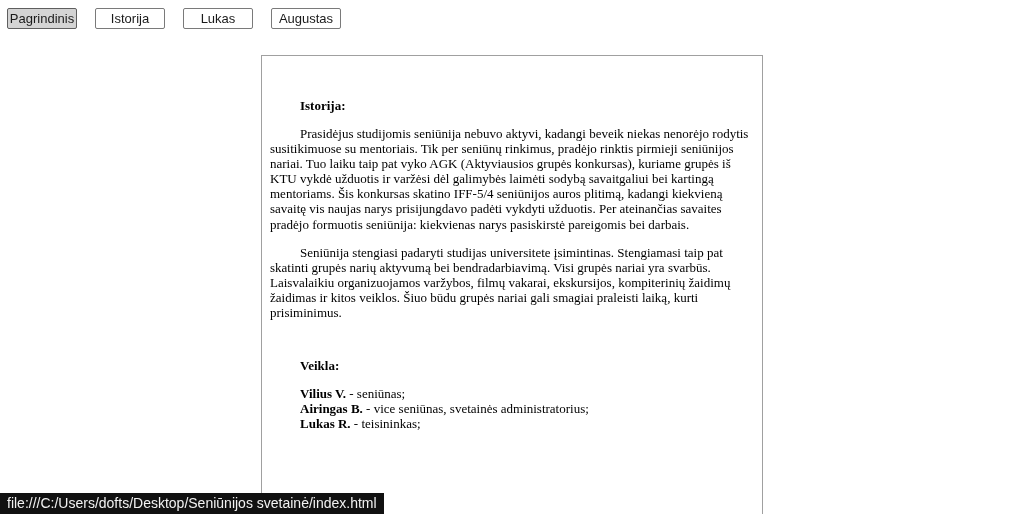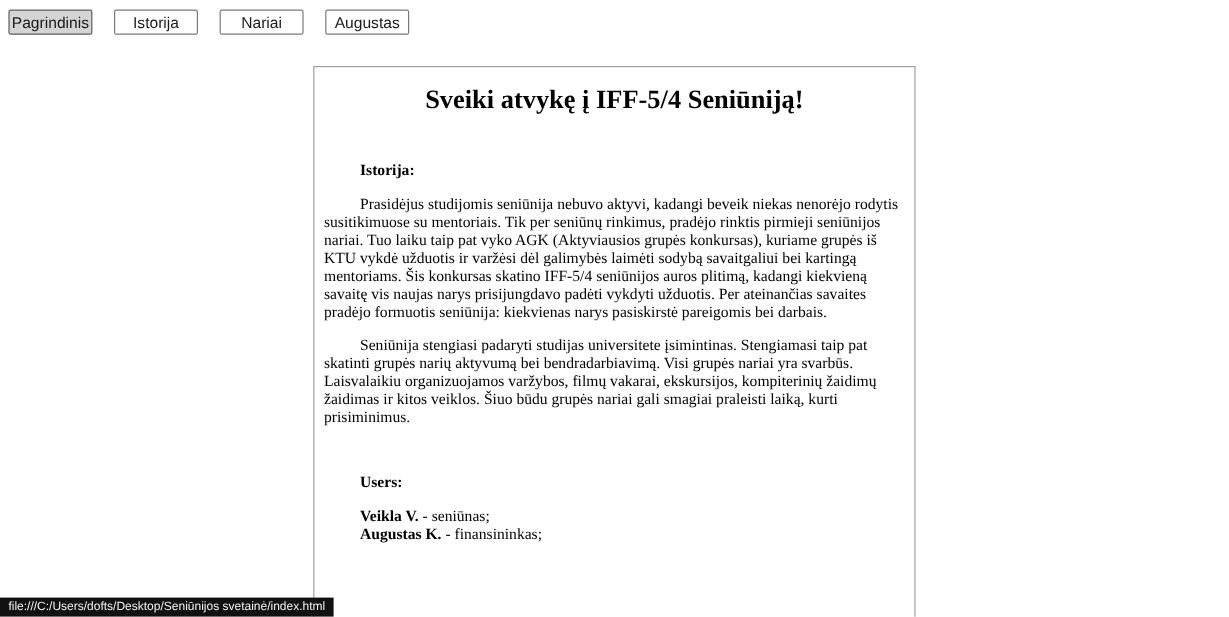--- a/index.html
+++ b/index.html
@@ -68,51 +68,54 @@
   }
   .member-row .member-name { font-weight: bold; }
   .member-row .member-role { font-weight: normal; }
   
   .status-bar {
     position: absolute;
     left: 0; bottom: 0;
     background: #111111;
     color: #f2f2f2;
     font-family: "Liberation Sans", sans-serif;
-    font-size: 10px;
+    font-size: 14px;
     padding: 2px 7px 3px 7px;
     white-space: nowrap;
   }
 </style>
 </head>
 <body>
 
 <div class="nav">
   <button class="active">Pagrindinis</button>
   <button>Istorija</button>
-  <button>Nariai</button>
+  <button>Lukas</button>
   <button>Augustas</button>
 </div>
 
 <div class="content-box">
-  <h1>Sveiki atvykę į IFF-5/4 Seniūniją!</h1>
 
   <p class="heading">Istorija:</p>
   <p>Prasidėjus studijomis seniūnija nebuvo aktyvi, kadangi beveik niekas nenorėjo rodytis susitikimuose su mentoriais. Tik per seniūnų rinkimus, pradėjo rinktis pirmieji seniūnijos nariai. Tuo laiku taip pat vyko AGK (Aktyviausios grupės konkursas), kuriame grupės iš KTU vykdė užduotis ir varžėsi dėl galimybės laimėti sodybą savaitgaliui bei kartingą mentoriams. Šis konkursas skatino IFF-5/4 seniūnijos auros plitimą, kadangi kiekvieną savaitę vis naujas narys prisijungdavo padėti vykdyti užduotis. Per ateinančias savaites pradėjo formuotis seniūnija: kiekvienas narys pasiskirstė pareigomis bei darbais.</p>
 
   <p>Seniūnija stengiasi padaryti studijas universitete įsimintinas. Stengiamasi taip pat skatinti grupės narių aktyvumą bei bendradarbiavimą. Visi grupės nariai yra svarbūs. Laisvalaikiu organizuojamos varžybos, filmų vakarai, ekskursijos, kompiterinių žaidimų žaidimas ir kitos veiklos. Šiuo būdu grupės nariai gali smagiai praleisti laiką, kurti prisiminimus.</p>
 
-  <p class="heading">Users:</p>
+  <p class="heading">Veikla:</p>
 
   <div class="members">
     <div class="member-row">
-      <span class="member-name">Veikla V.</span>
+      <span class="member-name">Vilius V.</span>
       <span class="member-role">- seniūnas;</span>
     </div>
     <div class="member-row">
-      <span class="member-name">Augustas K.</span>
-      <span class="member-role">- finansininkas;</span>
+      <span class="member-name">Airingas B.</span>
+      <span class="member-role">- vice seniūnas, svetainės administratorius;</span>
+    </div>
+    <div class="member-row">
+      <span class="member-name">Lukas R.</span>
+      <span class="member-role">- teisininkas;</span>
     </div>
 
   </div>
 </div>
 
 <div class="status-bar">file:///C:/Users/dofts/Desktop/Seniūnijos svetainė/index.html</div>
 
 </body></html>

